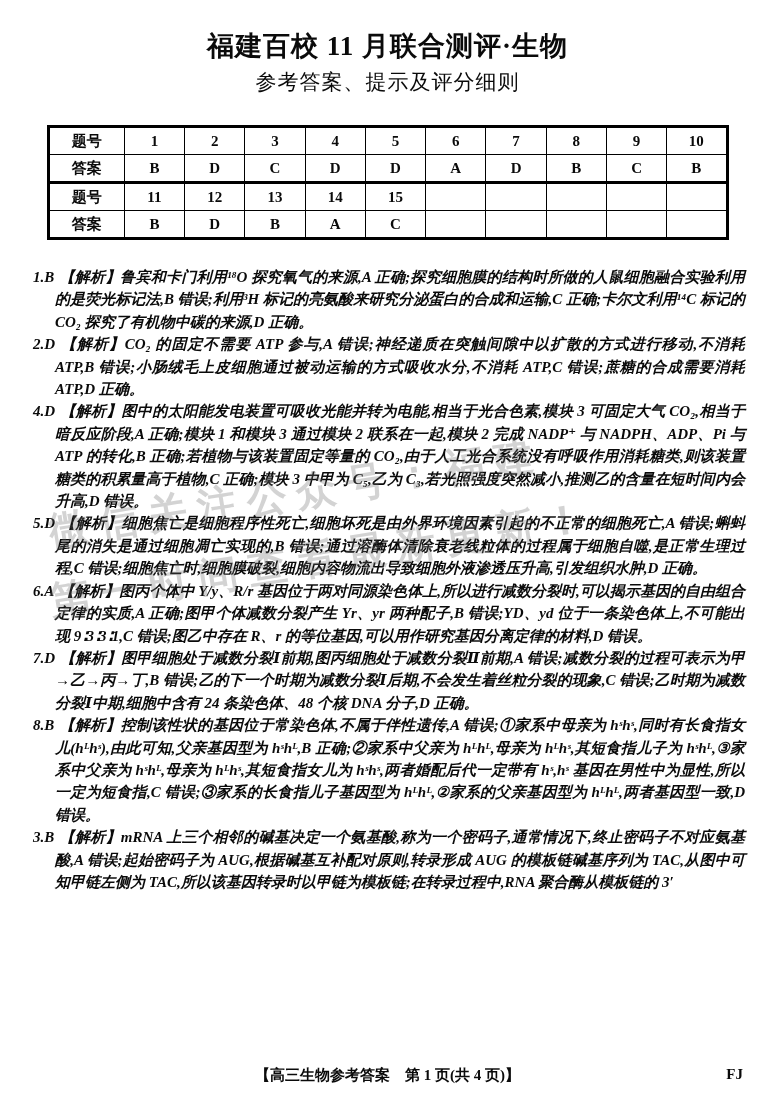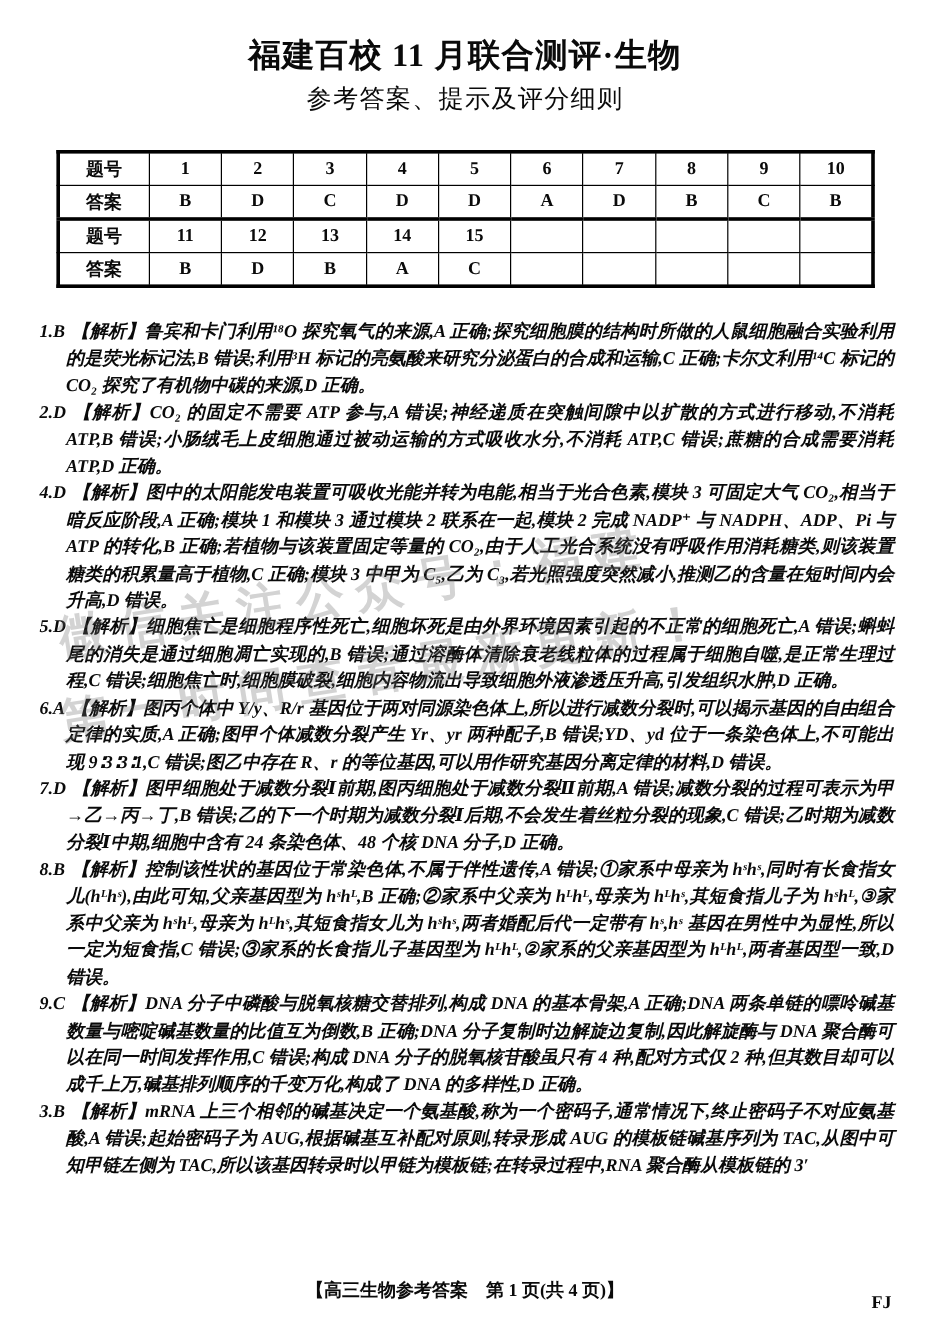--- a/index.html
+++ b/index.html
@@ -53,21 +53,21 @@
     text-indent:-22px;
   }
   p.item .num{margin-right:5px;}
   p.item .label{font-weight:900;}
   .footer{
     position:absolute;
     left:0;bottom:16px;width:775px;
     font-size:15px;font-weight:bold;
   }
   .footer .center{display:block;text-align:center;}
-  .footer .code{position:absolute;right:32px;top:12px;text-align:right;}
+  .footer .code{position:absolute;right:32px;top:0;text-align:right;}
   .watermark{
     position:absolute;
     top:505px;left:45px;
     transform:rotate(-9deg);
     transform-origin:left top;
     color:rgba(110,110,110,0.30);
     font-weight:bold;
     pointer-events:none;
     white-space:nowrap;
   }
@@ -160,21 +160,20 @@
   </table>
 
   <div class="explanations">
     <p class="item"><span class="num">1.B</span><span class="label">【解析】</span><span>鲁宾和卡门利用¹⁸O 探究氧气的来源,A 正确;探究细胞膜的结构时所做的人鼠细胞融合实验利用的是荧光标记法,B 错误;利用³H 标记的亮氨酸来研究分泌蛋白的合成和运输,C 正确;卡尔文利用¹⁴C 标记的 CO₂ 探究了有机物中碳的来源,D 正确。</span></p>
     <p class="item"><span class="num">2.D</span><span class="label">【解析】</span><span>CO₂ 的固定不需要 ATP 参与,A 错误;神经递质在突触间隙中以扩散的方式进行移动,不消耗 ATP,B 错误;小肠绒毛上皮细胞通过被动运输的方式吸收水分,不消耗 ATP,C 错误;蔗糖的合成需要消耗 ATP,D 正确。</span></p>
     <p class="item"><span class="num">4.D</span><span class="label">【解析】</span><span>图中的太阳能发电装置可吸收光能并转为电能,相当于光合色素,模块 3 可固定大气 CO₂,相当于暗反应阶段,A 正确;模块 1 和模块 3 通过模块 2 联系在一起,模块 2 完成 NADP⁺ 与 NADPH、ADP、Pi 与 ATP 的转化,B 正确;若植物与该装置固定等量的 CO₂,由于人工光合系统没有呼吸作用消耗糖类,则该装置糖类的积累量高于植物,C 正确;模块 3 中甲为 C₅,乙为 C₃,若光照强度突然减小,推测乙的含量在短时间内会升高,D 错误。</span></p>
     <p class="item"><span class="num">5.D</span><span class="label">【解析】</span><span>细胞焦亡是细胞程序性死亡,细胞坏死是由外界环境因素引起的不正常的细胞死亡,A 错误;蝌蚪尾的消失是通过细胞凋亡实现的,B 错误;通过溶酶体清除衰老线粒体的过程属于细胞自噬,是正常生理过程,C 错误;细胞焦亡时,细胞膜破裂,细胞内容物流出导致细胞外液渗透压升高,引发组织水肿,D 正确。</span></p>
     <p class="item"><span class="num">6.A</span><span class="label">【解析】</span><span>图丙个体中 Y/y、R/r 基因位于两对同源染色体上,所以进行减数分裂时,可以揭示基因的自由组合定律的实质,A 正确;图甲个体减数分裂产生 Yr、yr 两种配子,B 错误;YD、yd 位于一条染色体上,不可能出现 9∶3∶3∶1,C 错误;图乙中存在 R、r 的等位基因,可以用作研究基因分离定律的材料,D 错误。</span></p>
     <p class="item"><span class="num">7.D</span><span class="label">【解析】</span><span>图甲细胞处于减数分裂Ⅰ前期,图丙细胞处于减数分裂Ⅱ前期,A 错误;减数分裂的过程可表示为甲→乙→丙→丁,B 错误;乙的下一个时期为减数分裂Ⅰ后期,不会发生着丝粒分裂的现象,C 错误;乙时期为减数分裂Ⅰ中期,细胞中含有 24 条染色体、48 个核 DNA 分子,D 正确。</span></p>
     <p class="item"><span class="num">8.B</span><span class="label">【解析】</span><span>控制该性状的基因位于常染色体,不属于伴性遗传,A 错误;①家系中母亲为 hˢhˢ,同时有长食指女儿(hᴸhˢ),由此可知,父亲基因型为 hˢhᴸ,B 正确;②家系中父亲为 hᴸhᴸ,母亲为 hᴸhˢ,其短食指儿子为 hˢhᴸ,③家系中父亲为 hˢhᴸ,母亲为 hᴸhˢ,其短食指女儿为 hˢhˢ,两者婚配后代一定带有 hˢ,hˢ 基因在男性中为显性,所以一定为短食指,C 错误;③家系的长食指儿子基因型为 hᴸhᴸ,②家系的父亲基因型为 hᴸhᴸ,两者基因型一致,D 错误。</span></p>
-    <p class="item"><span class="num">9.C</span><span class="label">【解析】</span><span>DNA 分子中磷酸与脱氧核糖交替排列,构成 DNA 的基本骨架,A 正确;DNA 两条单链的嘌呤碱基数量与嘧啶碱基数量的比值互为倒数,B 正确;DNA 分子复制时边解旋边复制,因此解旋酶与 DNA 聚合酶可以在同一时间发挥作用,C 错误;构成 DNA 分子的脱氧核苷酸虽只有 4 种,配对方式仅 2 种,但其数目却可以成千上万,碱基排列顺序的千变万化,构成了 DNA 的多样性,D 正确。</span></p>
     <p class="item"><span class="num">3.B</span><span class="label">【解析】</span><span>mRNA 上三个相邻的碱基决定一个氨基酸,称为一个密码子,通常情况下,终止密码子不对应氨基酸,A 错误;起始密码子为 AUG,根据碱基互补配对原则,转录形成 AUG 的模板链碱基序列为 TAC,从图中可知甲链左侧为 TAC,所以该基因转录时以甲链为模板链;在转录过程中,RNA 聚合酶从模板链的 3′</span></p>
   </div>
 
   <div class="footer">
     <span class="center">【高三生物参考答案　第 1 页(共 4 页)】</span>
     <span class="code">FJ</span>
   </div>
 
 </div>
 

